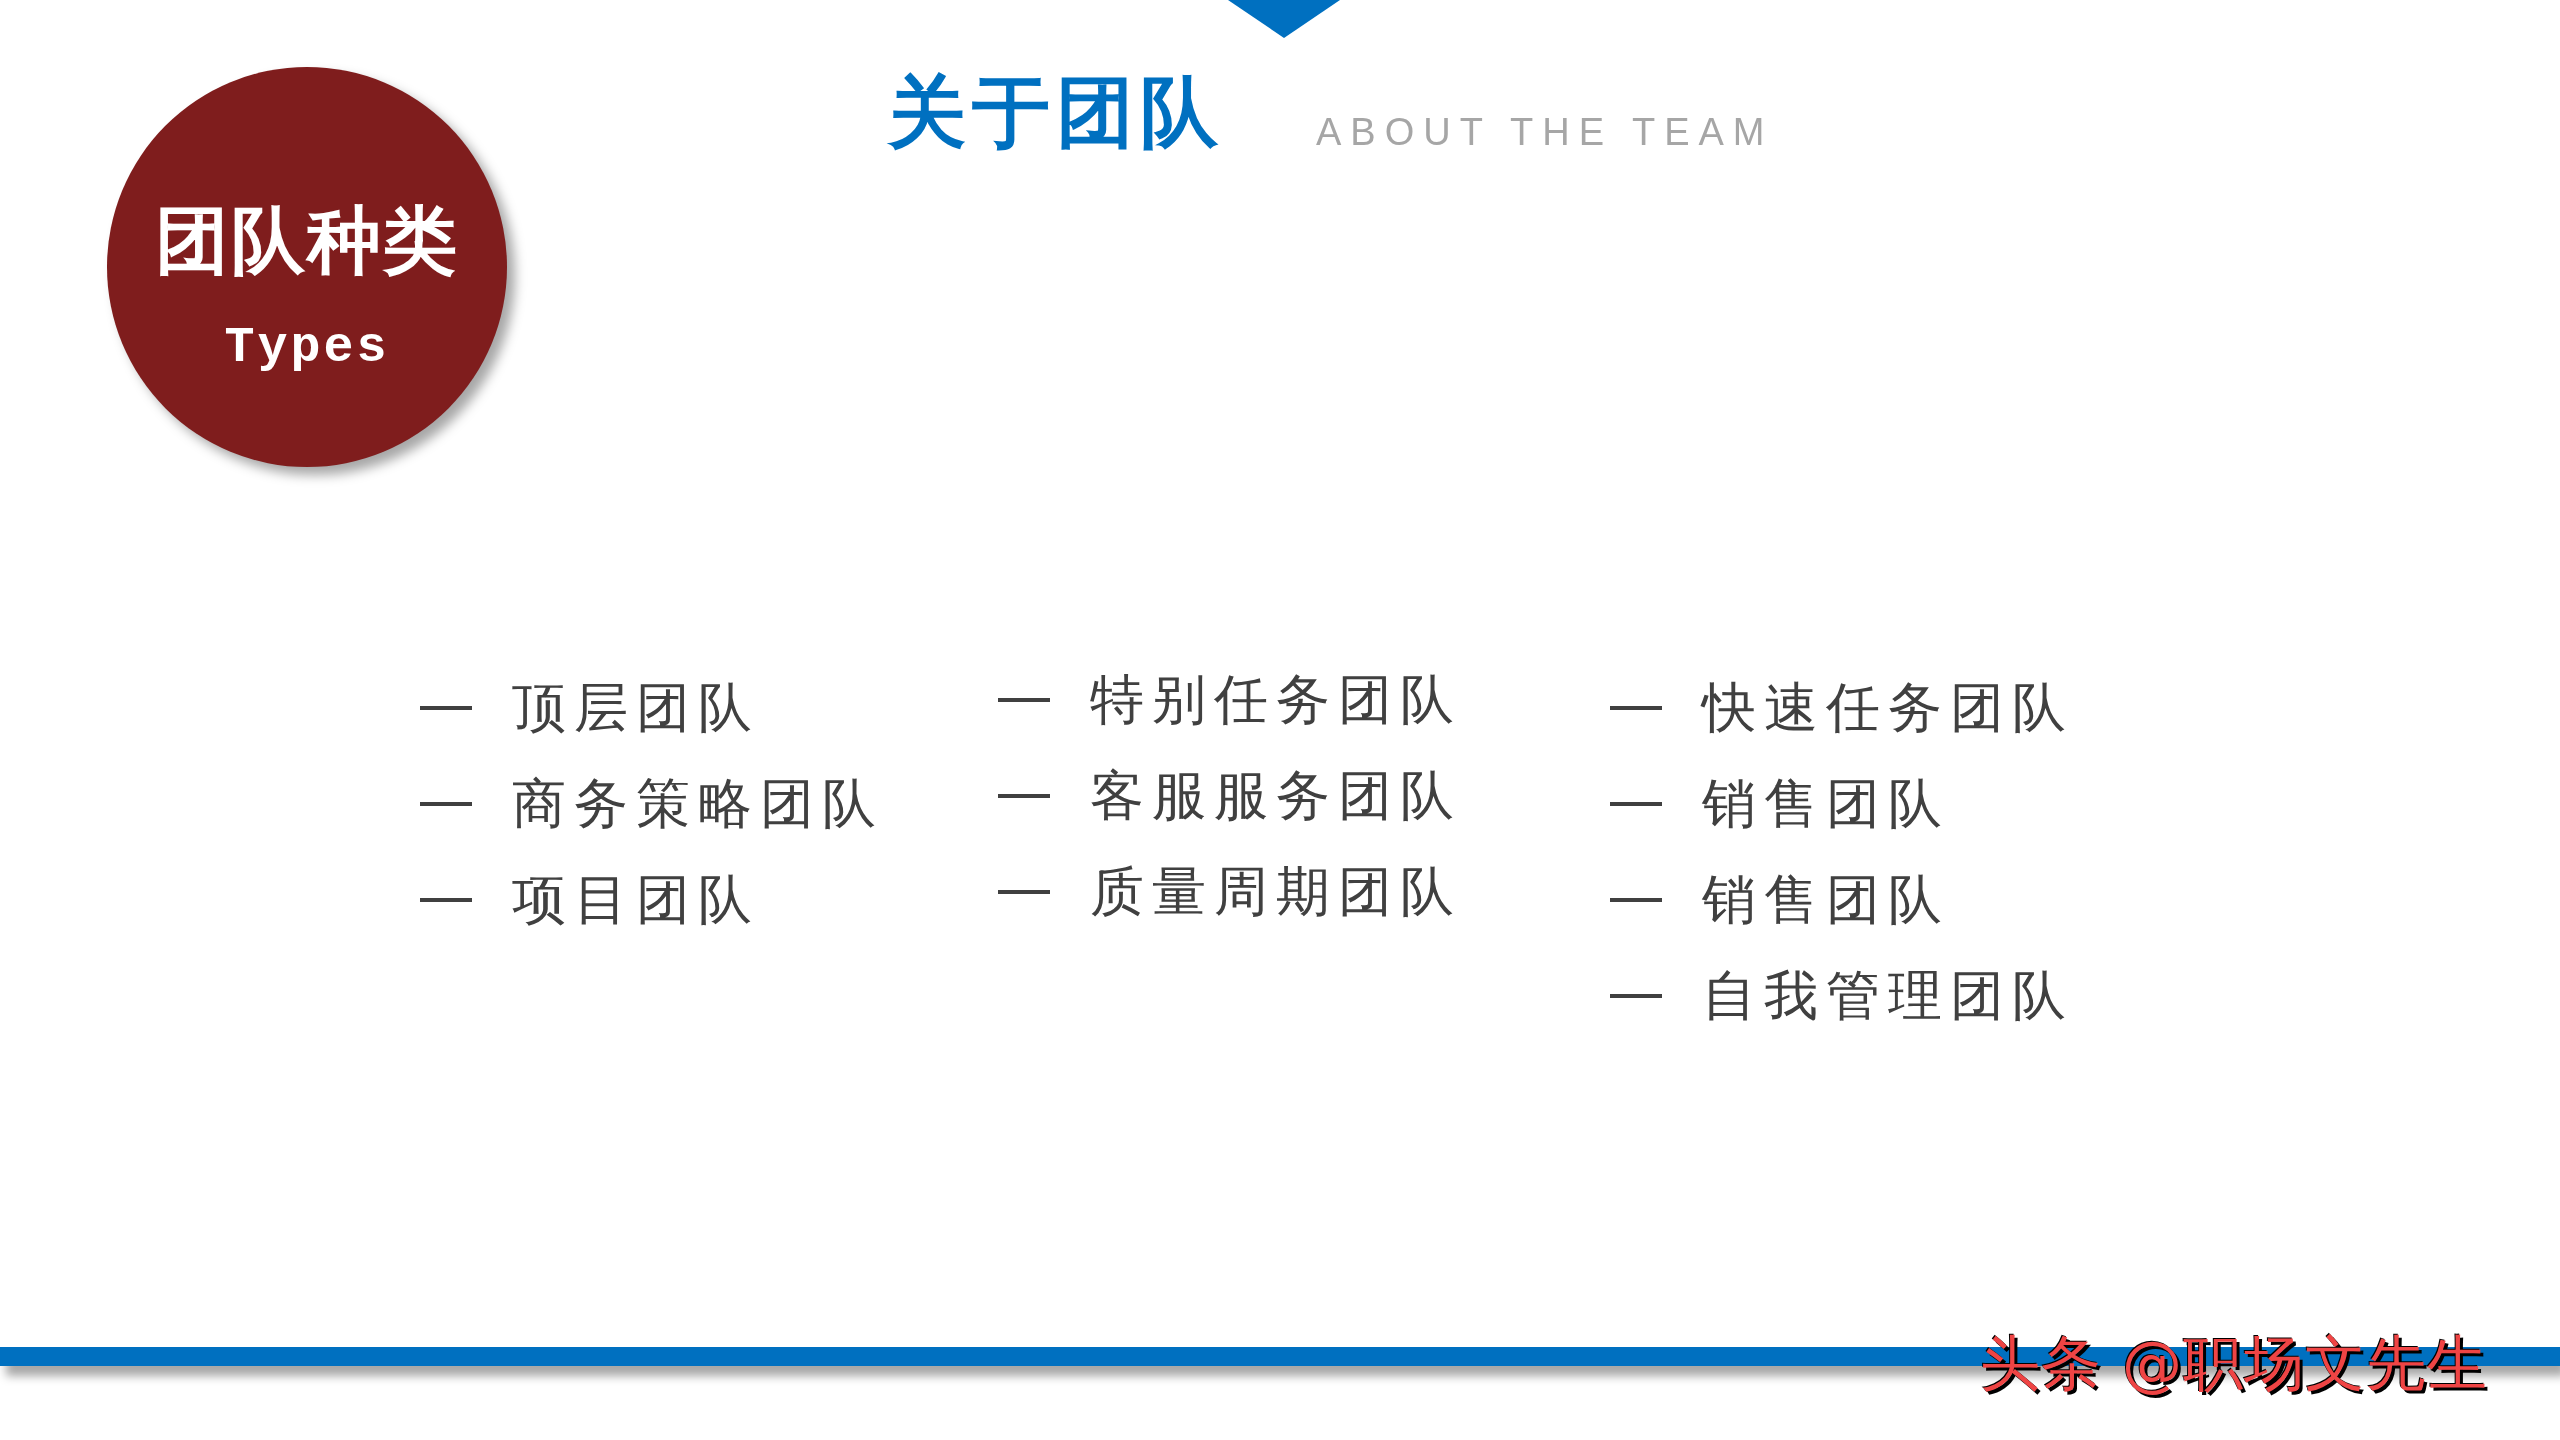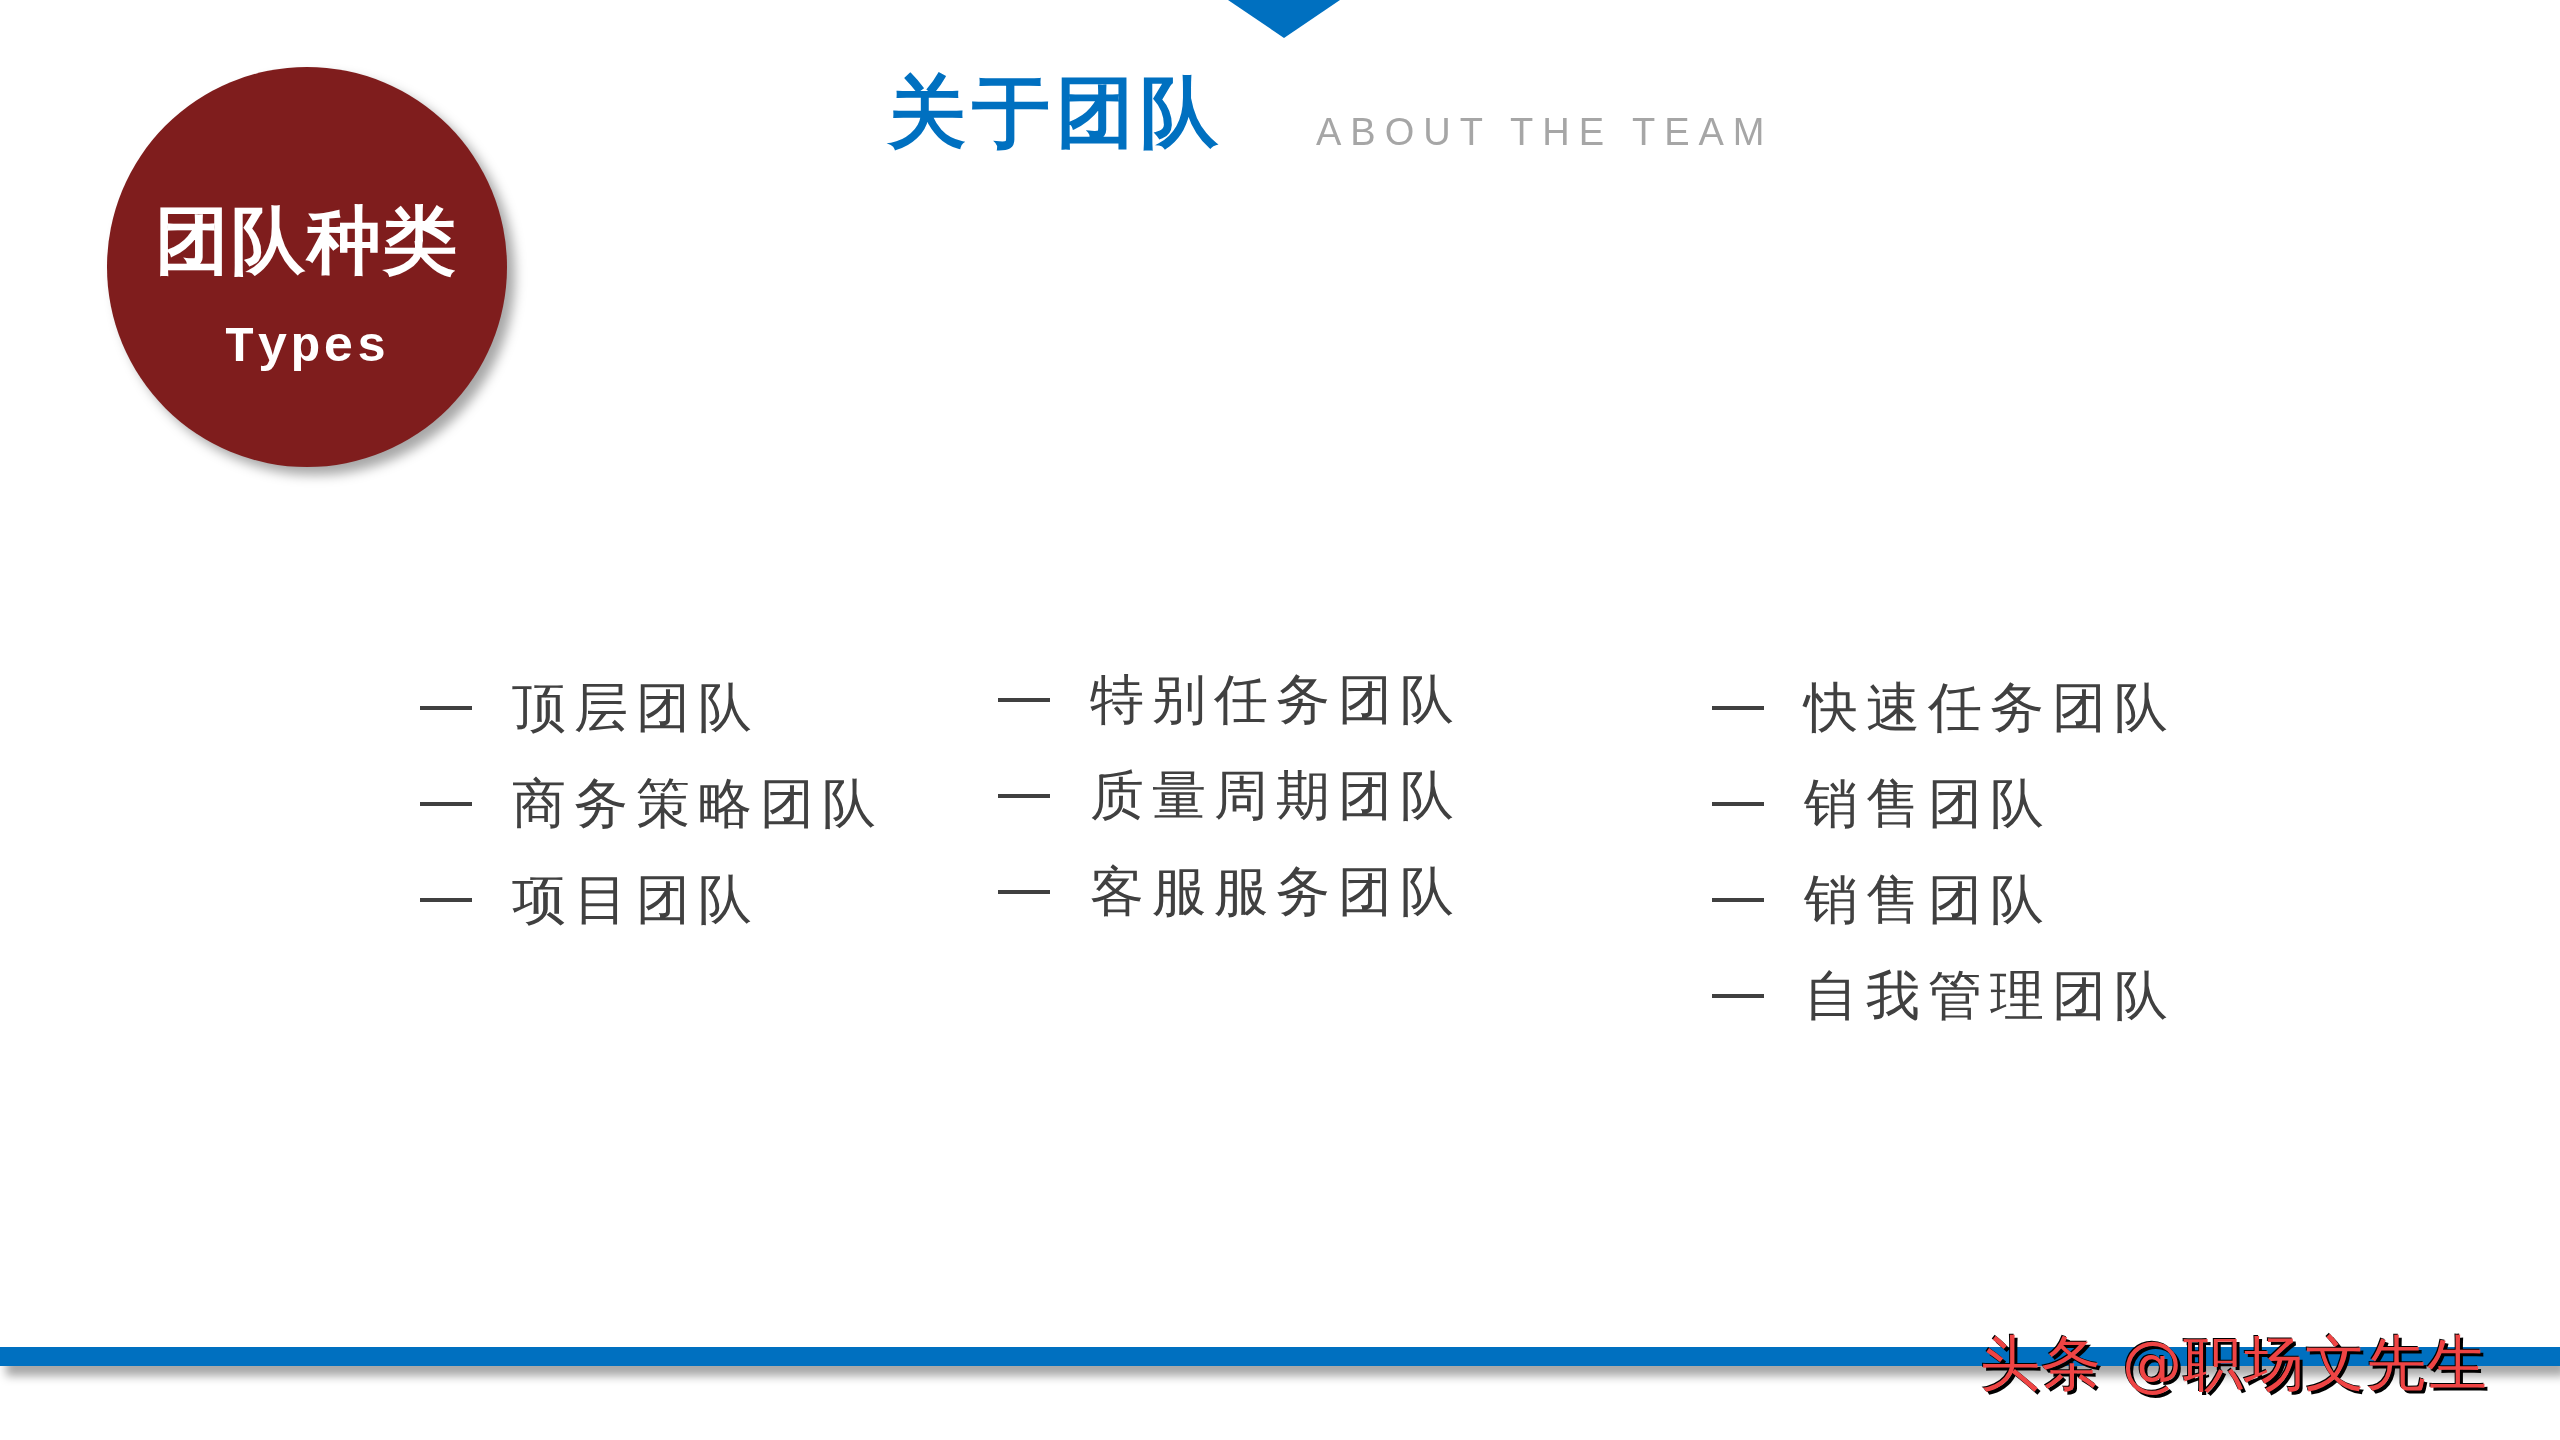--- a/index.html
+++ b/index.html
@@ -46,21 +46,21 @@
       font-family: Liberation Mono, monospace;
       font-size: 50px; font-weight: bold; line-height: 84px;
       letter-spacing: 3px;
       margin-top: 11px;
     }
     .column {
       position: absolute; top: 660px;
     }
     .col-1 { left: 420px; }
     .col-2 { left: 998px; }
-    .col-3 { left: 1712px; text-align: right; }
+    .col-3 { left: 1610px; text-align: right; }
     .col-2 { top: 652px; }
     .item {
       height: 96px; display: flex; align-items: center;
       white-space: nowrap;
     }
     .dash {
       display: inline-block; width: 52px; height: 4px;
       background: #404040; margin-right: 40px;
     }
     .item-label {
@@ -108,25 +108,25 @@
   </div>
 </div>
 
 <div class="column col-2">
   <div class="item">
     <span class="dash"></span>
     <span class="item-label">特别任务团队</span>
   </div>
   <div class="item">
     <span class="dash"></span>
-    <span class="item-label">质量周期团队</span>
+    <span class="item-label">客服服务团队</span>
   </div>
   <div class="item">
     <span class="dash"></span>
-    <span class="item-label">客服服务团队</span>
+    <span class="item-label">质量周期团队</span>
   </div>
 </div>
 
 <div class="column col-3">
   <div class="item">
     <span class="dash"></span>
     <span class="item-label">快速任务团队</span>
   </div>
   <div class="item">
     <span class="dash"></span>

